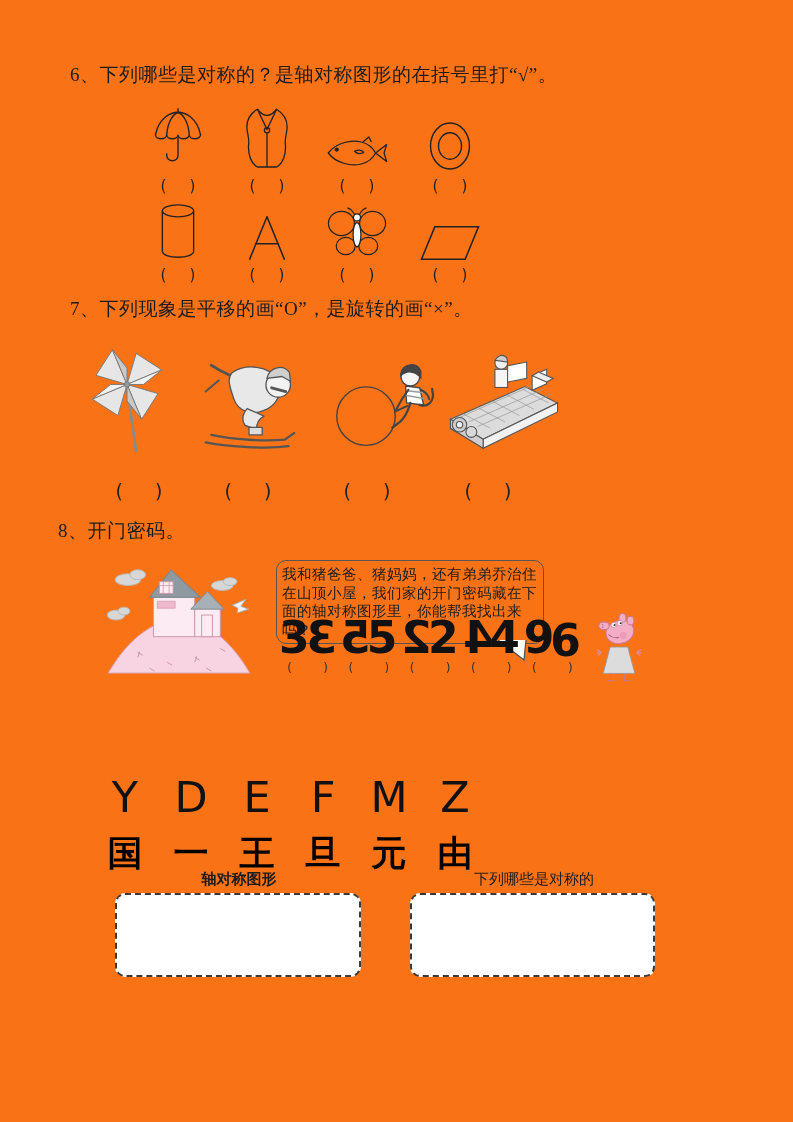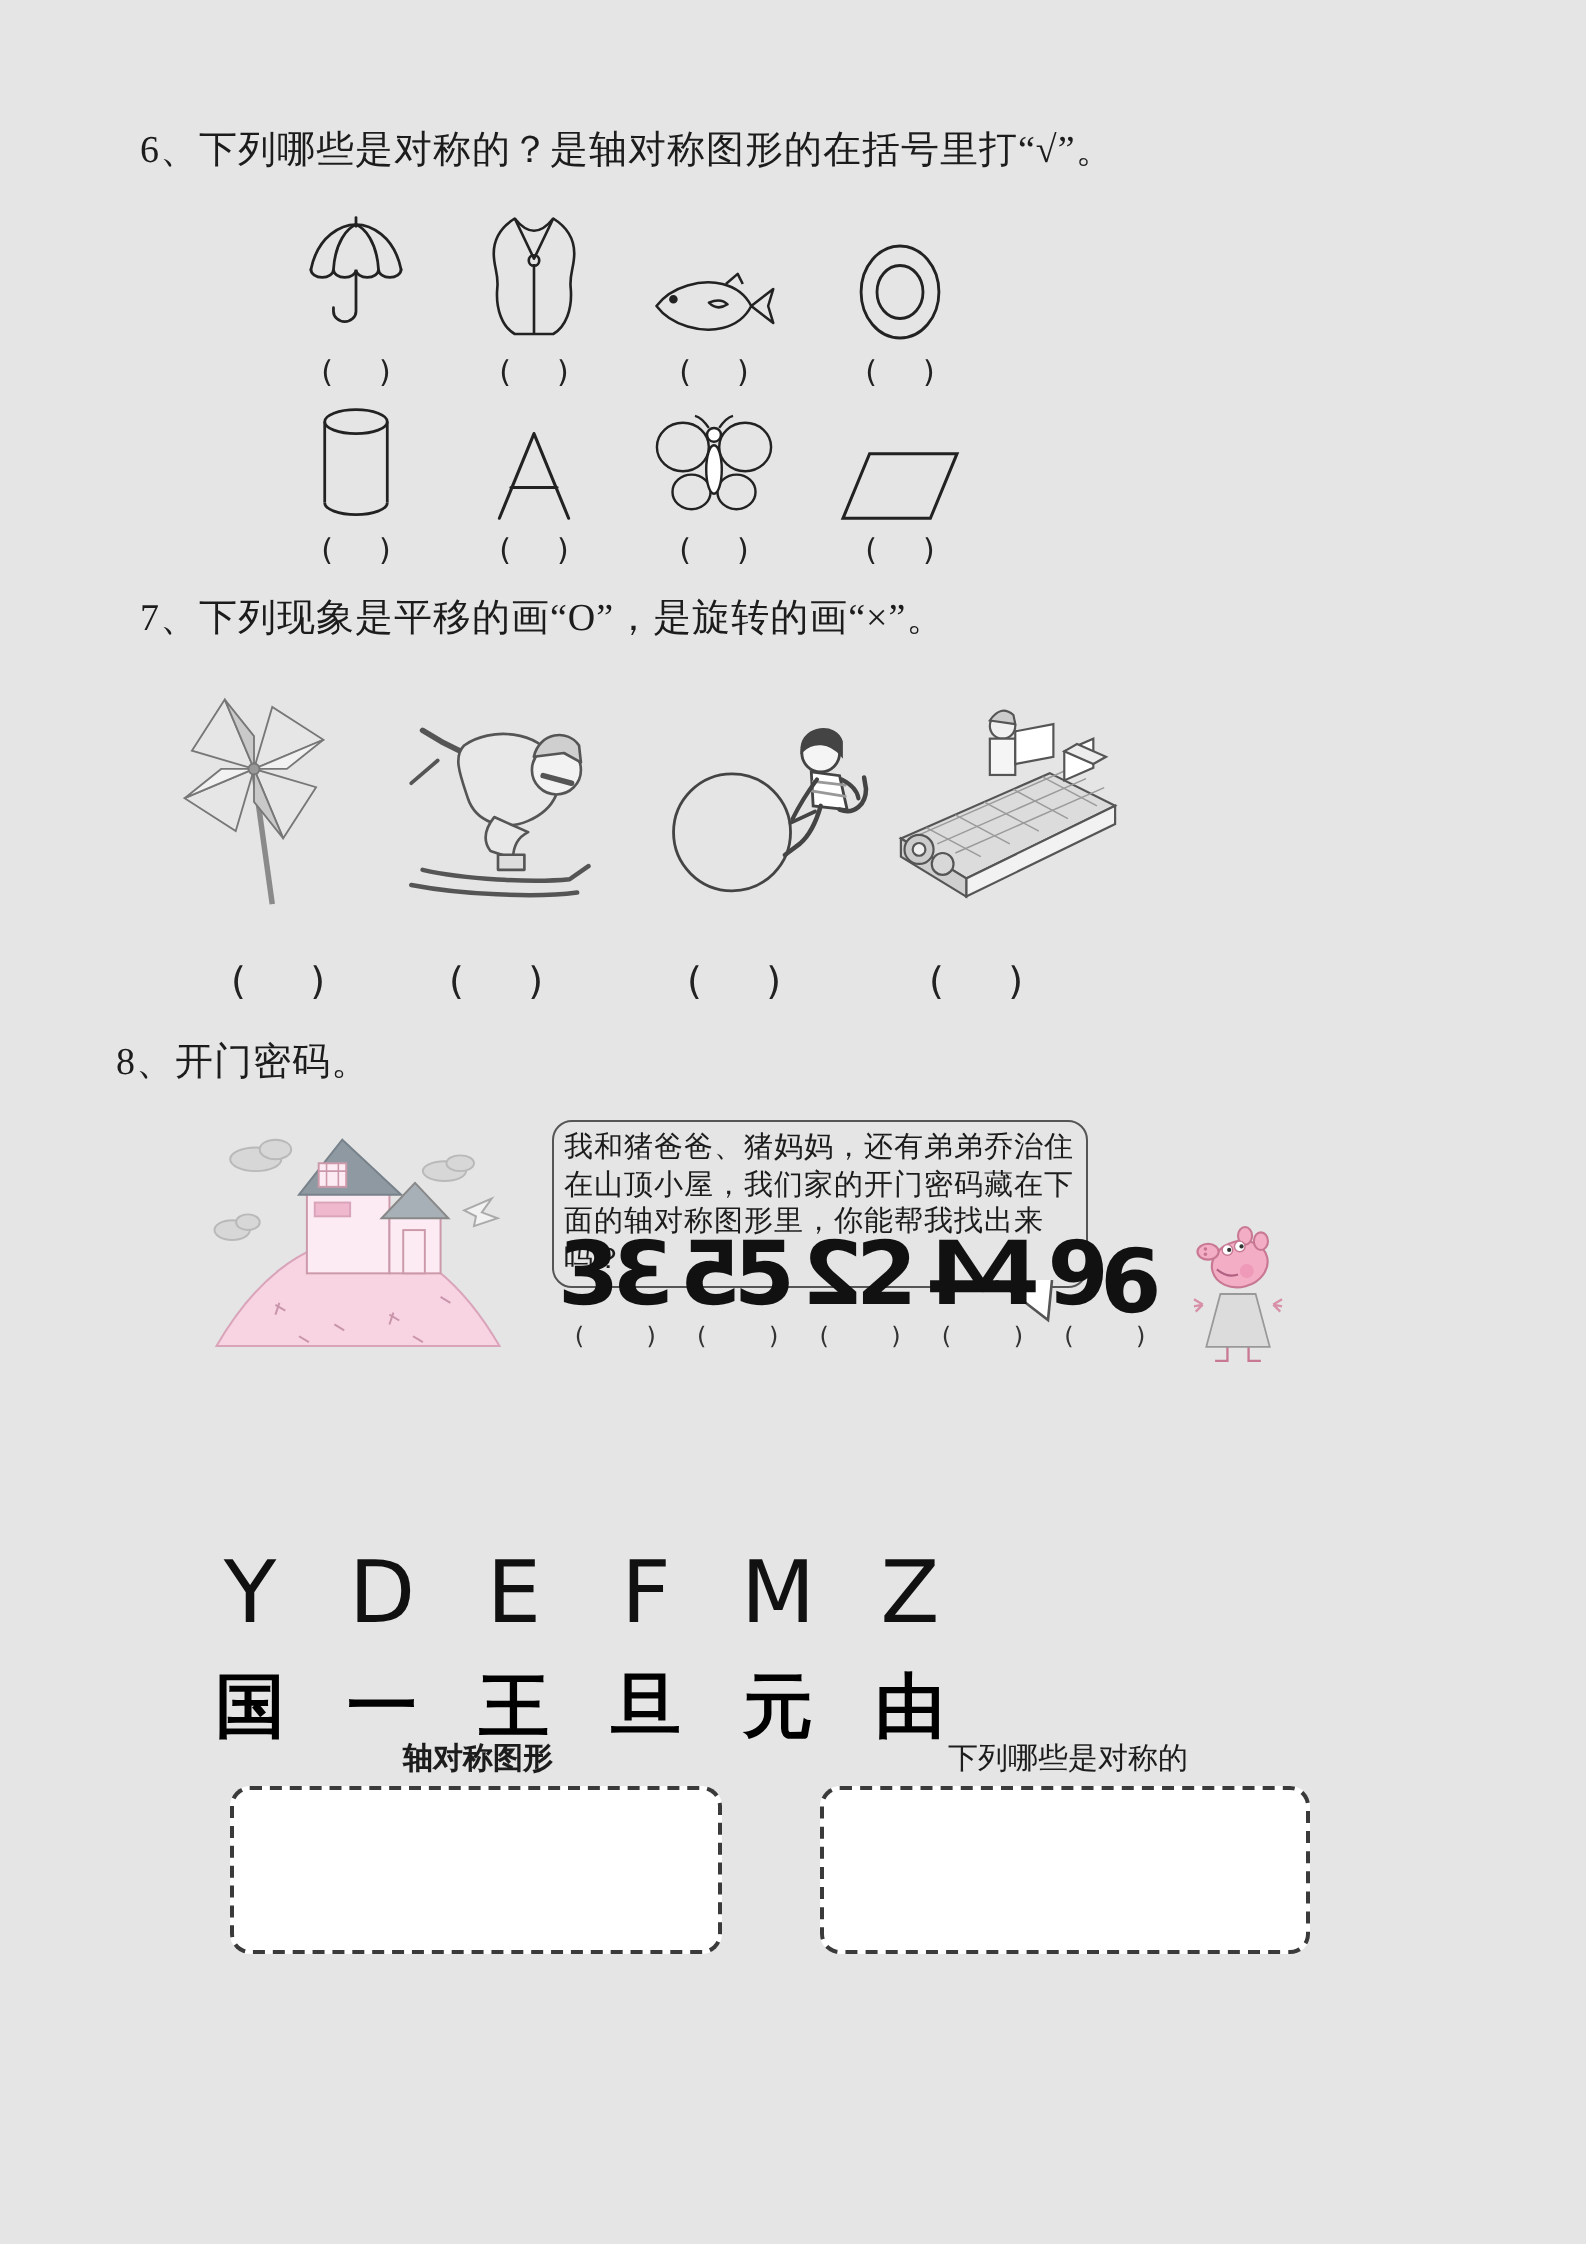--- a/index.html
+++ b/index.html
@@ -1,16 +1,16 @@
 <!DOCTYPE html>
 <html><head>
 <meta charset="utf-8">
 <style>
   html,body{margin:0;padding:0;background:#fff;}
-  .page{position:relative;width:793px;height:1122px;background:#e5e5e5;overflow:hidden;
+  .page{position:relative;width:793px;height:1122px;background:#f97316;overflow:hidden;
         font-family:"Liberation Serif",serif;color:#1c1c1c;}
   .qtitle{position:absolute;font-size:19px;white-space:nowrap;letter-spacing:.5px;}
   .blank{white-space:pre;font-family:"DejaVu Sans",sans-serif;color:#222;}
   .q6cell{position:absolute;width:92px;display:flex;flex-direction:column;align-items:center;}
   .iconbox{height:70px;display:flex;align-items:flex-end;justify-content:center;}
   .q6cell .blank{font-size:15px;word-spacing:1px;margin-top:4px;}
   .q7img{position:absolute;}
   .q7blank{position:absolute;top:480px;width:70px;text-align:center;font-size:19px;word-spacing:2px;}
   .house{position:absolute;left:104px;top:560px;}
   .bubble{position:absolute;left:276px;top:560px;width:268px;box-sizing:border-box;

